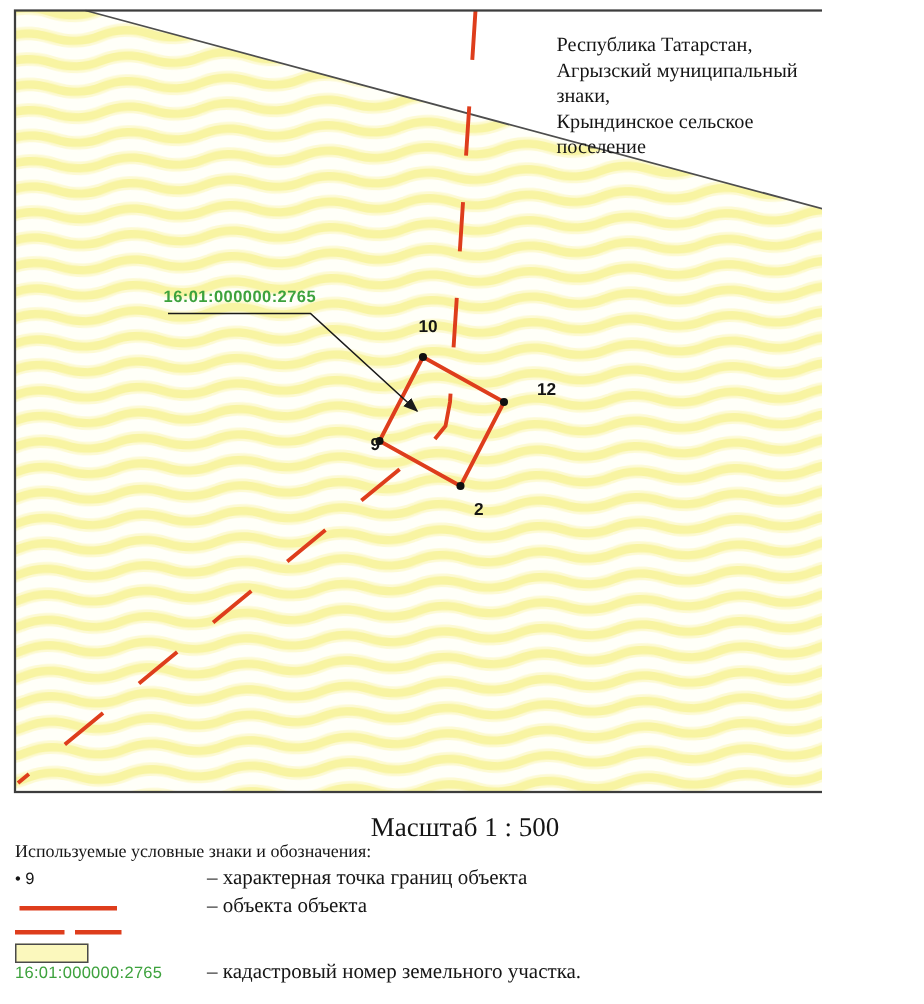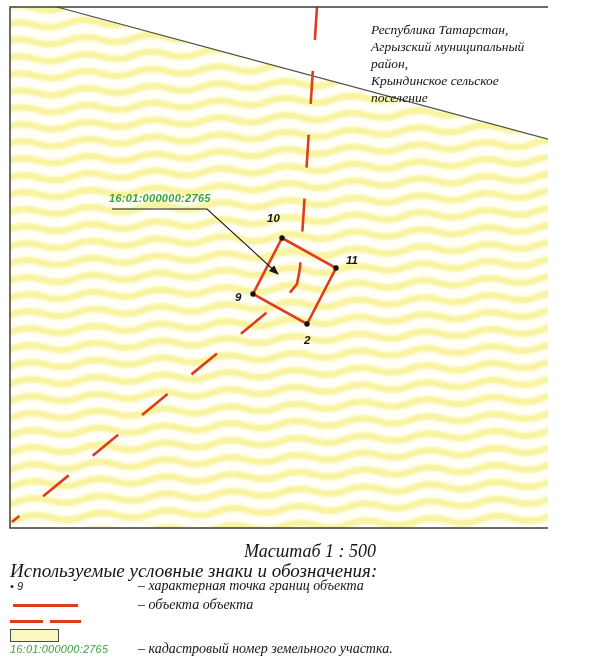--- a/index.html
+++ b/index.html
@@ -1,25 +1,25 @@
 <!DOCTYPE html>
 <html><head>
 <meta charset="utf-8">
 <style>
   html,body{margin:0;padding:0;background:#ffffff;}
   .page{position:relative;width:548px;height:669px;background:#ffffff;overflow:hidden;
-        font-family:"Liberation Serif", serif;color:#151515;font-style:italic;}
+        font-family:"Liberation Serif", serif;color:#151515;}
   .abs{position:absolute;}
   .map-svg{position:absolute;left:0;top:0;}
   .region-label{left:371px;top:21px;font-size:13.5px;line-height:17px;}
   .parcel-label{left:109px;top:192px;font-size:11px;letter-spacing:.3px;
         font-family:"Liberation Sans", sans-serif;color:#3da23d;font-weight:bold;}
-  .pt-label{font-size:11.5px;font-family:"Liberation Sans", sans-serif;color:#141414;font-weight:bold;}
+  .pt-label{font-size:11.5px;font-family:"Liberation Sans", sans-serif;color:#141414;font-weight:bold;margin-left:12px;}
   .scale-label{left:210px;top:541px;width:200px;text-align:center;font-size:18px;}
-  .legend-header{left:10px;top:560px;font-size:19px;}
+  .legend-header{left:10px;top:560px;font-size:12px;}
   .legend{left:10px;top:578px;width:596px;height:84px;}
   .legend-row{position:absolute;left:0;display:flex;align-items:center;height:16px;width:596px;}
   .swatch-cell{width:128px;flex:0 0 128px;display:flex;align-items:center;}
   .legend-desc{font-size:14px;white-space:nowrap;}
   .swatch-point{font-size:11px;font-family:"Liberation Sans", sans-serif;color:#141414;}
   .swatch-solid{margin-left:3px;width:65px;height:3px;background:#de3d1c;}
   .swatch-dash{width:33px;height:3px;background:#de3d1c;}
   .swatch-dash.second{width:31px;margin-left:7px;}
   .swatch-parcel{width:47px;height:11px;border:1px solid #4a4a4a;background:#fbf8bd;}
   .swatch-cadnum{font-size:11px;font-family:"Liberation Sans", sans-serif;color:#3da23d;letter-spacing:.2px;}
@@ -54,29 +54,29 @@
     <circle cx="336" cy="268" r="2.7" fill="#101010"></circle>
     <circle cx="307" cy="324" r="2.7" fill="#101010"></circle>
 
     <path d="M112 209 L207 209 L278 274" fill="none" stroke="#1a1a1a" stroke-width="1.1" marker-end="url(#arrowhead)"></path>
 
     <rect x="10" y="7" width="597" height="521" fill="none" stroke="#3d3d3d" stroke-width="1.5"></rect>
   </svg>
 
   <div class="abs region-label">
     <div>Республика Татарстан,</div>
-    <div>Агрызский муниципальный район,</div>
+    <div>Агрызский муниципальный знаки,</div>
     <div>Крындинское сельское поселение</div>
   </div>
 
   <div class="abs parcel-label">16:01:000000:2765</div>
 
   <div class="abs pt-label" style="left:235px;top:291px">9</div>
   <div class="abs pt-label" style="left:267px;top:212px">10</div>
-  <div class="abs pt-label" style="left:346px;top:254px">11</div>
+  <div class="abs pt-label" style="left:346px;top:254px">12</div>
   <div class="abs pt-label" style="left:304px;top:334px">2</div>
 
   <div class="abs scale-label">Масштаб 1 : 500</div>
 
   <div class="abs legend-header">Используемые условные знаки и обозначения:</div>
 
   <div class="abs legend">
 
     <div class="legend-row" style="top:0px">
       <div class="swatch-cell">

